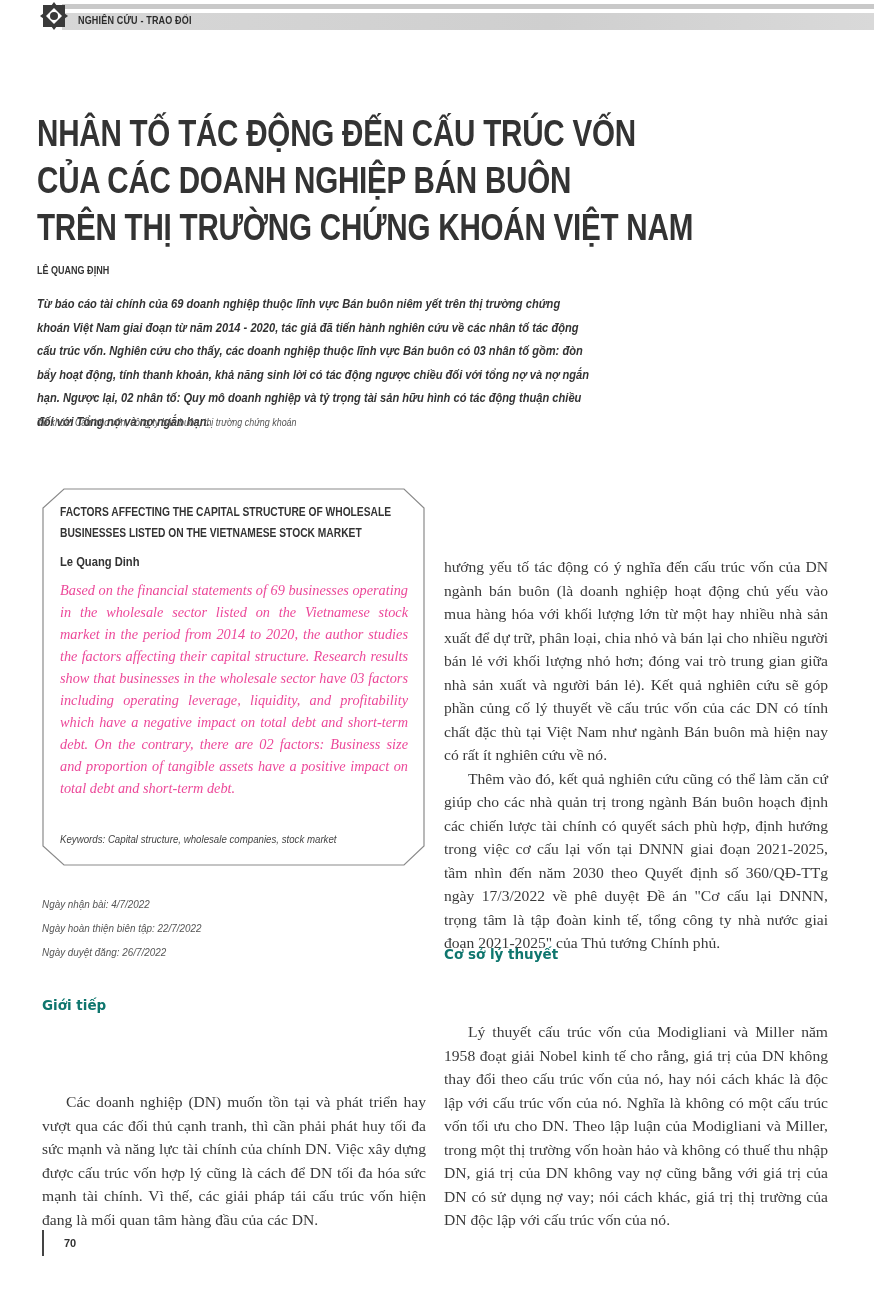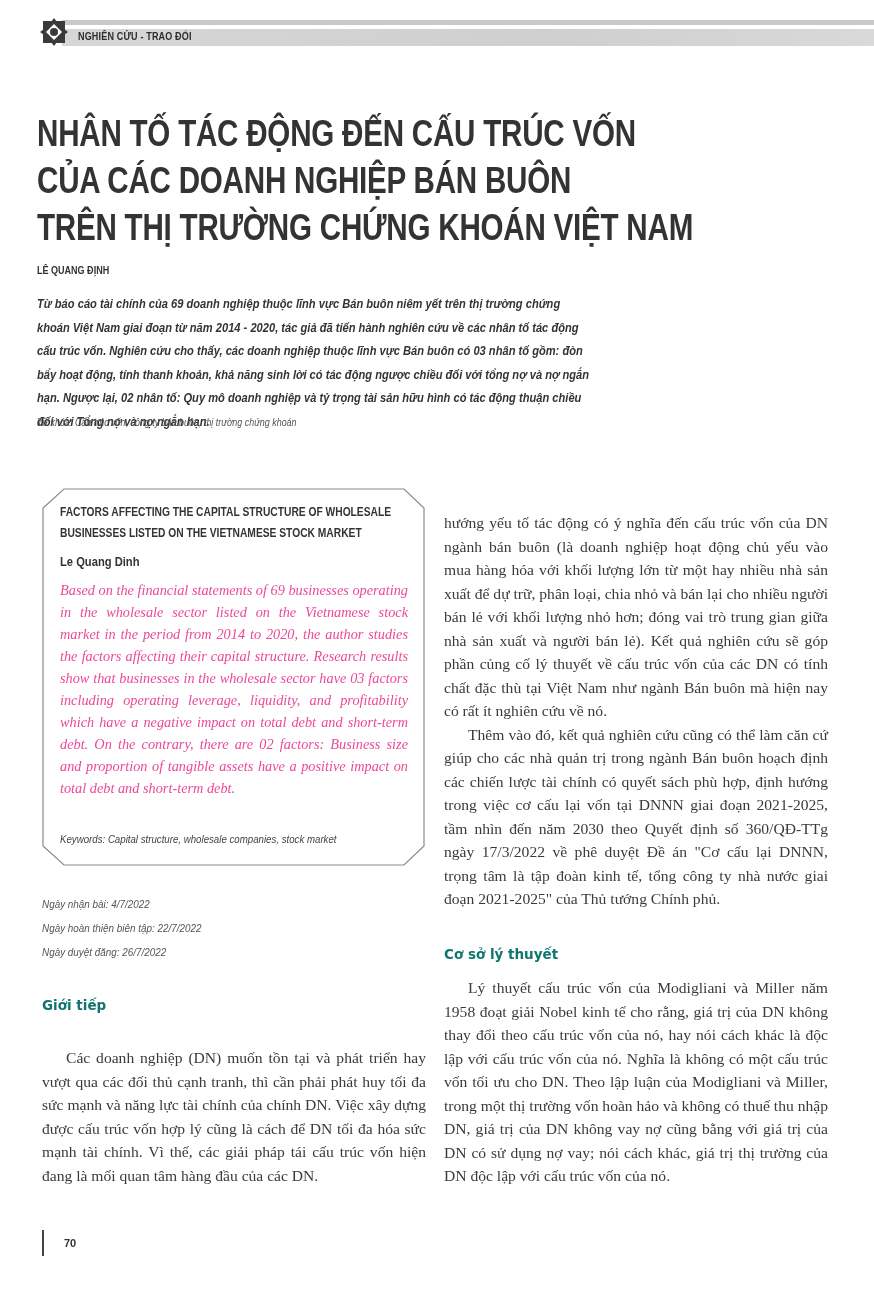--- a/index.html
+++ b/index.html
@@ -1,20 +1,20 @@
 <!DOCTYPE html>
 <html><head>
 <meta charset="utf-8">
 <style>
   * { box-sizing: border-box; margin: 0; padding: 0; }
   html, body { width: 874px; height: 1292px; background: #ffffff; overflow: hidden; }
   body { position: relative; color: #2a2a2a; font-family: "Liberation Serif", serif; }
 
   
-  .header { position: absolute; left: 36px; top: 18px; width: 838px; height: 34px; }
+  .header { position: absolute; left: 36px; top: 2px; width: 838px; height: 34px; }
   .header .band-top { position: absolute; left: 26px; top: 2px; right: 0; height: 5px; background: #c9c9c9; }
   .header .band { position: absolute; left: 26px; top: 11px; right: 0; height: 17px; background: linear-gradient(90deg,#d7d7d7,#cfcfcf 60%,#d9d9d9); }
   .header .logo { position: absolute; left: 4px; top: 0; width: 28px; height: 28px; }
   .header .section { position: absolute; left: 42px; top: 12px; font-family: "Liberation Sans", sans-serif; font-weight: bold; font-size: 11px; color: #2b2b2b; letter-spacing: 0.2px; transform: scaleX(0.82); transform-origin: left; }
 
   
   .title { position: absolute; left: 37px; top: 110px; width: 720px; font-family: "Liberation Sans", sans-serif; font-weight: bold; font-size: 37px; line-height: 47px; color: #333; transform: scaleX(0.80); transform-origin: left; letter-spacing: -0.3px; white-space: nowrap; }
   .title span { display: block; }
 
   .author { position: absolute; left: 37px; top: 264px; font-family: "Liberation Sans", sans-serif; font-weight: bold; font-size: 11px; color: #333; transform: scaleX(0.82); transform-origin: left; }
@@ -29,21 +29,21 @@
   .en-title { position: absolute; left: 18px; top: 14px; width: 420px; font-family: "Liberation Sans", sans-serif; font-weight: bold; font-size: 12.5px; line-height: 21px; color: #333; transform: scaleX(0.82); transform-origin: left; }
   .en-author { position: absolute; left: 18px; top: 66px; font-family: "Liberation Sans", sans-serif; font-weight: bold; font-size: 13px; color: #333; transform: scaleX(0.86); transform-origin: left; }
   .en-abstract { position: absolute; left: 18px; top: 91px; width: 348px; font-family: "Liberation Serif", serif; font-style: italic; font-size: 14.3px; line-height: 22px; color: #ec4899; text-align: justify; }
   .en-keywords { position: absolute; left: 18px; top: 345px; font-family: "Liberation Sans", sans-serif; font-style: italic; font-size: 11px; color: #444; transform: scaleX(0.88); transform-origin: left; white-space: nowrap; }
 
   .dates { position: absolute; left: 42px; top: 892px; font-family: "Liberation Sans", sans-serif; font-style: italic; font-size: 11.5px; line-height: 24px; color: #555; transform: scaleX(0.86); transform-origin: left; }
   .dates div { white-space: nowrap; }
 
   .h2 { position: absolute; font-family: "DejaVu Sans", sans-serif; font-weight: bold; font-size: 13.5px; color: #0f766e; }
 
-  .col { position: absolute; font-family: "Liberation Serif", serif; font-size: 15.6px; line-height: 23.5px; color: #3a3a3a; text-align: justify; }
+  .col { position: absolute; font-family: "Liberation Serif", serif; font-size: 15.6px; line-height: 23.5px; color: #3a3a3a; text-align: justify; margin-top: 44px; }
   .col p { text-indent: 24px; }
   .col p.cont { text-indent: 0; }
 
   .pageno { position: absolute; left: 42px; top: 1230px; height: 26px; border-left: 2px solid #444; padding-left: 20px; font-family: "Liberation Sans", sans-serif; font-weight: bold; font-size: 11px; line-height: 26px; color: #333; }
 </style>
 </head>
 <body>
 
 <div class="header">
   <div class="band-top"></div>

